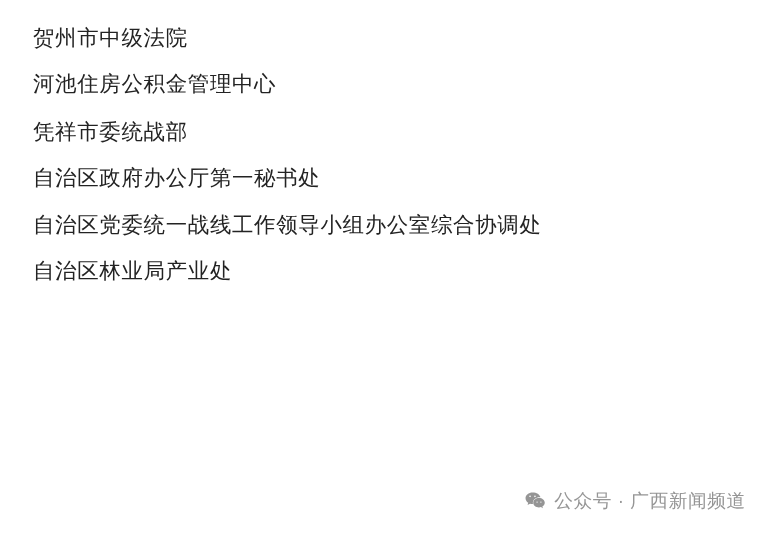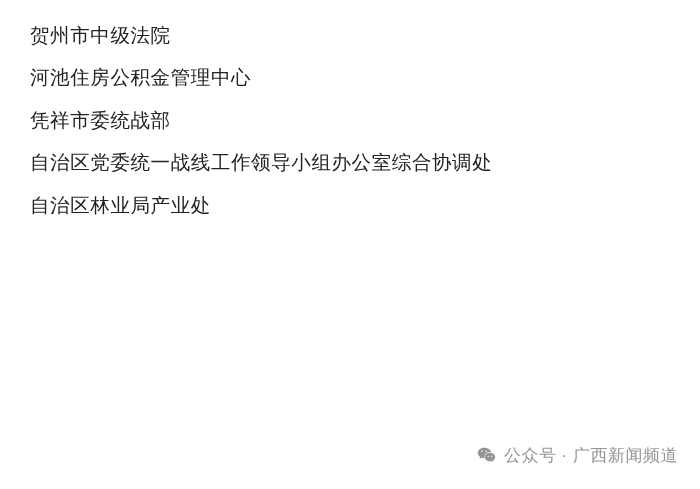--- a/index.html
+++ b/index.html
@@ -55,20 +55,21 @@
     white-space: nowrap;
   }
 </style>
 </head>
 <body>
 
 <div class="doc">
   <div class="line">贺州市中级法院</div>
   <div class="line">河池住房公积金管理中心</div>
   <div class="line">凭祥市委统战部</div>
+  <div class="line">自治区政府办公厅第一秘书处</div>
   <div class="line">自治区党委统一战线工作领导小组办公室综合协调处</div>
   <div class="line">自治区林业局产业处</div>
 </div>
 
 <div class="watermark">
   <span>
     <svg class="wechat-icon" viewBox="0 0 24 24" aria-hidden="true">
       <path fill="#8d8d8d" d="M9.3 3C5.2 3 2 5.7 2 9c0 1.9 1.1 3.6 2.8 4.7L4.1 16l2.6-1.3c.8.2 1.7.4 2.6.4h.5c-.1-.4-.2-.9-.2-1.3 0-3.2 3.1-5.8 7-5.8.3 0 .6 0 .9.1C16.9 5.1 13.5 3 9.3 3zm-2.6 3.2c.5 0 .9.4.9.9s-.4.9-.9.9-.9-.4-.9-.9.4-.9.9-.9zm5.1 0c.5 0 .9.4.9.9s-.4.9-.9.9-.9-.4-.9-.9.4-.9.9-.9z"></path>
       <path fill="#8d8d8d" d="M22 13.7c0-2.7-2.7-4.9-6-4.9s-6 2.2-6 4.9 2.7 4.9 6 4.9c.7 0 1.4-.1 2-.3l2.1 1.1-.6-1.8c1.5-.9 2.5-2.3 2.5-3.9zm-8-1.3c.4 0 .7.3.7.7s-.3.7-.7.7-.7-.3-.7-.7.3-.7.7-.7zm4 0c.4 0 .7.3.7.7s-.3.7-.7.7-.7-.3-.7-.7.3-.7.7-.7z"></path>
     </svg>

